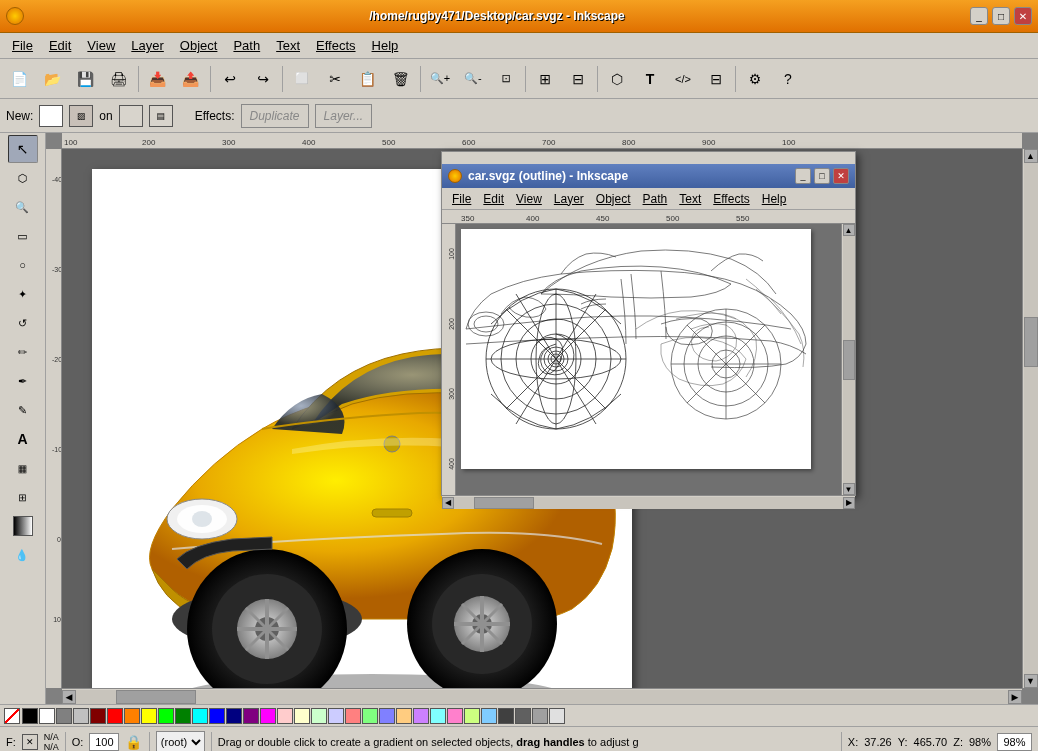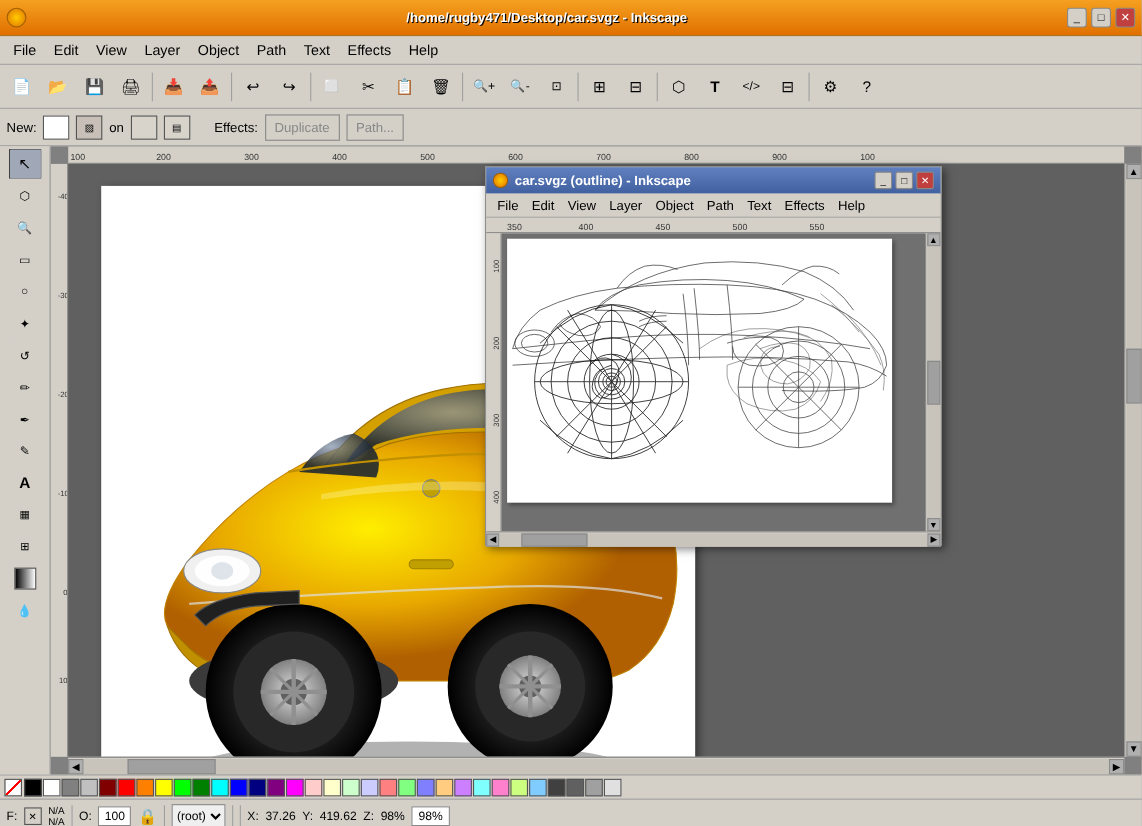--- a/index.html
+++ b/index.html
@@ -22,21 +22,21 @@
 
     
     #menubar {
       background: #d4d0c8;
       height: 26px;
       display: flex;
       align-items: center;
       padding: 0 4px;
       border-bottom: 1px solid #a0a0a0;
     }
-    .menu-item { padding: 2px 8px; cursor: pointer; font-size: 13px; }
+    .menu-item { padding: 2px 8px; cursor: pointer; font-size: 13px; text-decoration: underline; }
 
     
     #toolbar1 {
       background: #d4d0c8;
       height: 40px;
       display: flex;
       align-items: center;
       padding: 2px 4px;
       border-bottom: 1px solid #a0a0a0;
       gap: 1px;
@@ -59,21 +59,21 @@
       align-items: center;
       padding: 0 6px;
       border-bottom: 1px solid #a0a0a0;
       gap: 6px;
       font-size: 12px;
     }
     .to-label { font-size: 12px; }
     .to-box { width: 24px; height: 22px; border: 1px solid #888; background: #fff; display: flex; align-items: center; justify-content: center; cursor: pointer; }
     .to-select { height: 24px; border: 1px solid #888; background: #fff; padding: 0 4px; }
     .to-btn { height: 24px; padding: 0 8px; border: 1px solid #888; background: #d4d0c8; cursor: pointer; font-size: 12px; }
-    .to-btn:disabled { color: #888; }
+    .to-btn:disabled { color: #888; font-style: italic; }
 
     
     #main {
       display: flex;
       flex-direction: row;
       height: calc(751px - 28px - 26px - 40px - 34px - 22px - 30px);
     }
 
     
     #toolbox {
@@ -149,20 +149,21 @@
       width: 415px; height: 345px;
       background: #d4d0c8;
       border: 1px solid #888;
       box-shadow: 3px 3px 8px rgba(0,0,0,0.4);
     }
     #outline-titlebar {
       background: linear-gradient(to bottom, #6080c0, #4060a0);
       height: 24px;
       display: flex; align-items: center; justify-content: space-between;
       padding: 0 6px;
+      margin-top: 12px;
     }
 
     
     .grad-icon { 
       display: inline-block; width: 20px; height: 20px;
       background: linear-gradient(to right, #000, #fff);
       border: 1px solid #555;
     }
   </style>
 </head>
@@ -243,21 +244,21 @@
   <div id="toolbar2">
     <span class="to-label">New:</span>
     <div class="to-box" title="New rectangle" style="border:1px solid #555;"></div>
     <div class="to-box" title="On option" style="border:1px solid #555; font-size:9px;background:#c8c0b8;">▨</div>
     <span class="to-label">on</span>
     <div class="to-box" style="border:1px solid #555;background:#d8d4cc;"></div>
     <div class="to-box" style="border:1px solid #555;background:#d8d4cc;font-size:9px;">▤</div>
     <div style="width:10px;"></div>
     <span class="to-label">Effects:</span>
     <button class="to-btn" disabled="">Duplicate</button>
-    <button class="to-btn" disabled="">Path...</button>
+    <button class="to-btn" disabled="">Layer...</button>
   </div>
 
   <div id="main" style="display:flex;flex-direction:row;height:calc(751px - 28px - 26px - 40px - 34px - 22px - 30px);">
 
     <div id="toolbox">
       <div class="tool-btn active" title="Select">↖</div>
       <div class="tool-btn" title="Node Edit" style="font-size:11px;">⬡</div>
       <div class="tool-btn" title="Zoom" style="font-size:11px;">🔍</div>
       <div class="tool-btn" title="Rectangle" style="font-size:11px;">▭</div>
       <div class="tool-btn" title="Ellipse" style="font-size:11px;">○</div>
@@ -612,24 +613,25 @@
     <span>O:</span>
     <input type="text" value="100" style="width: 30px; height: 18px; font-size: 11px; border: 1px solid rgb(136, 136, 136); text-align: center;">
     <div style="font-size:14px;cursor:pointer;color:#555;">🔒</div>
     <div style="width:1px;height:20px;background:#a0a0a0;"></div>
 
     <select style="height:22px;font-size:11px;border:1px solid #888;">
       <option>(root)</option>
     </select>
     <div style="width:1px;height:20px;background:#a0a0a0;"></div>
 
+    <span style="flex:1;font-size:11px;">Drag or double click to create a gradient on selected objects, <strong>drag handles</strong> to adjust g</span>
     <div style="width:1px;height:20px;background:#a0a0a0;"></div>
 
     <span>X:</span>
     <span>37.26</span>
     <span>Y:</span>
-    <span>419.62</span>
+    <span>465.70</span>
     <span>Z:</span>
     <span>98%</span>
     <input type="text" value="98%" style="width: 35px; height: 18px; font-size: 11px; border: 1px solid rgb(136, 136, 136); text-align: center;">
   </div>
 
 </div>
 
 </body></html>

